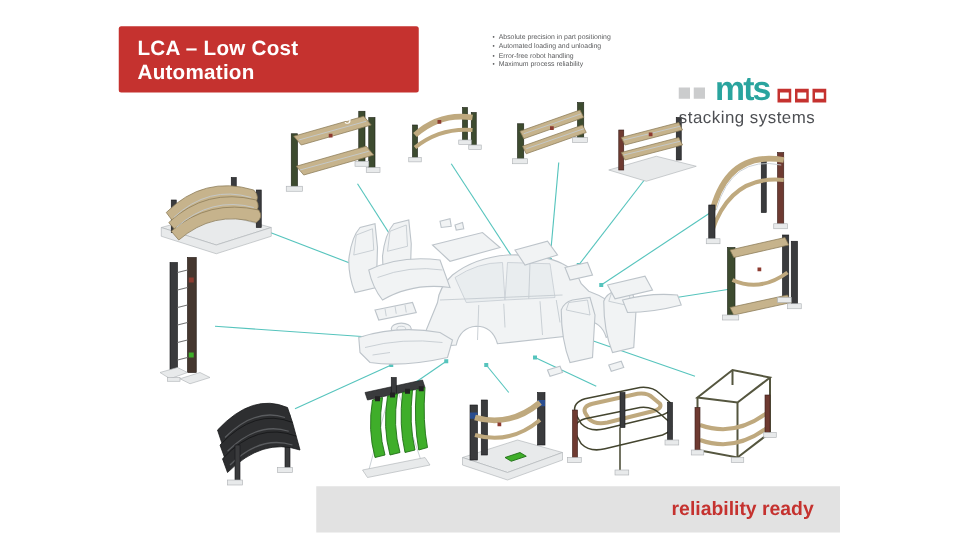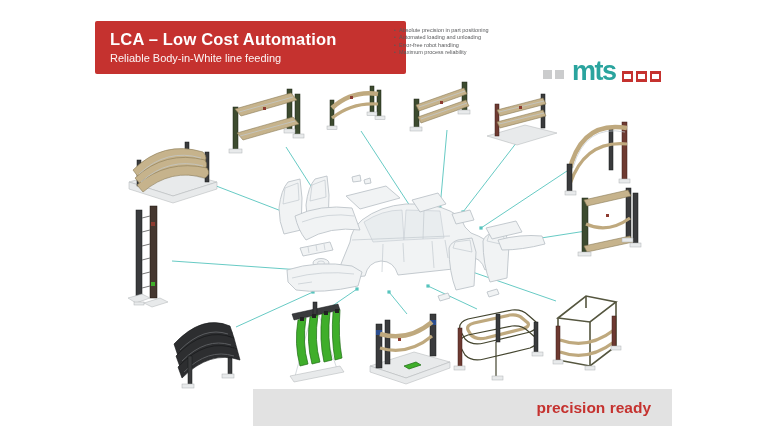--- a/index.html
+++ b/index.html
@@ -1,24 +1,24 @@
 <!DOCTYPE html>
 <html><head>
 <meta charset="utf-8">
 <style>
   html,body{margin:0;padding:0;background:#888;}
   .slide{position:relative;width:768px;height:432px;background:#fff;overflow:hidden;
          font-family:"Liberation Sans",sans-serif;}
   .diagram-svg{position:absolute;left:0;top:0;width:768px;height:432px;}
 
   
-  .banner{position:absolute;left:95px;top:21px;width:311px;height:53px;background:#c5322f;
+  .banner{position:absolute;left:95px;top:21px;width:240px;height:53px;background:#c5322f;
           color:#fff;padding:9px 0 0 15px;box-sizing:border-box;border-radius:2px;z-index:3;}
   .banner-title{font-size:16.5px;font-weight:bold;letter-spacing:.2px;}
-  .banner-sub{font-size:11px;margin-top:3px;opacity:.95;}
+  .banner-sub{font-size:11px;margin-top:20px;opacity:.95;}
 
   
   .bullets{position:absolute;left:394px;top:27px;width:160px;margin:0;padding:0;list-style:none;
            font-size:5.5px;line-height:7.4px;color:#58595b;z-index:3;}
   .bullets li{padding-left:5px;position:relative;}
   .bullets li::before{content:"•";position:absolute;left:0;top:0;font-size:5px;}
 
   
   .logo{position:absolute;left:543px;top:26px;z-index:3;margin-top:24px;}
   .logo-row{display:flex;align-items:flex-end;height:32px;}
@@ -312,19 +312,20 @@
       <span class="sq red">
           <i></i>
         </span>
       <span class="sq red">
           <i></i>
         </span>
       <span class="sq red">
           <i></i>
         </span>
     </div>
+    <div class="tagline">stacking systems</div>
   </div>
 
   <div class="footer-bar">
-    <span class="footer-hl">precision ready</span>
+    <span class="footer-hl">reliability ready</span>
   </div>
 
 </div>
 
 </body></html>

